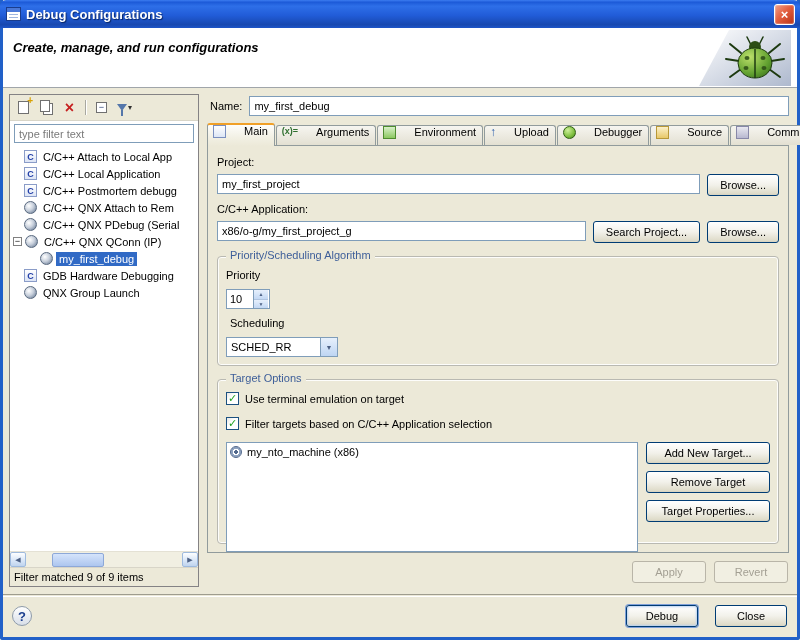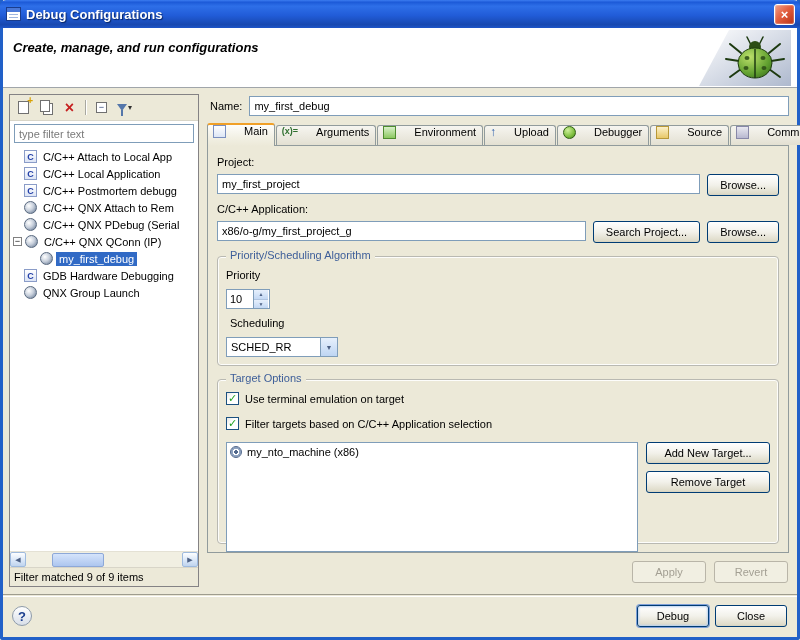--- a/index.html
+++ b/index.html
@@ -151,21 +151,21 @@
 
   .apply-row { flex:0 0 34px; display:flex; justify-content:flex-end; align-items:center; gap:8px; padding:6px 3px 2px 0; }
   .apply-row .btn { width:74px; }
 
   
   .footer-sep { flex:0 0 3px; border-top:1px solid #9E9C8E; border-bottom:1px solid #FFFFFF; margin-top:1px; }
   .footer { flex:0 0 40px; display:flex; align-items:center; padding:0 10px 2px 9px; }
   .help-btn { width:20px; height:20px; border-radius:50%; border:1px solid #8E9BAA;
               background:linear-gradient(#fff,#D8DEE8); color:#1B3E8E; font-weight:bold; font-size:13px;
               display:flex; align-items:center; justify-content:center; }
-  .footer-btns { margin-left:auto; display:flex; gap:6px; }
+  .footer-btns { margin-left:auto; display:flex; gap:17px; }
   .footer-btns .btn { width:72px; }
 </style>
 </head>
 <body>
 
 <div class="window">
 
   <div class="titlebar">
     <span class="title-icon"></span>
     <span class="title-text">Debug Configurations</span>
@@ -383,20 +383,21 @@
           <div class="target-row">
             <div class="target-list">
               <div class="target-item">
                 <span class="target-icon"></span>
                 <span>my_nto_machine (x86)</span>
               </div>
             </div>
             <div class="target-btns">
               <button class="btn">Add New Target...</button>
               <button class="btn">Remove Target</button>
+              <button class="btn">Target Properties...</button>
             </div>
           </div>
         </div>
       </div>
 
       <div class="apply-row">
         <button class="btn disabled">Apply</button>
         <button class="btn disabled">Revert</button>
       </div>
     </div>

